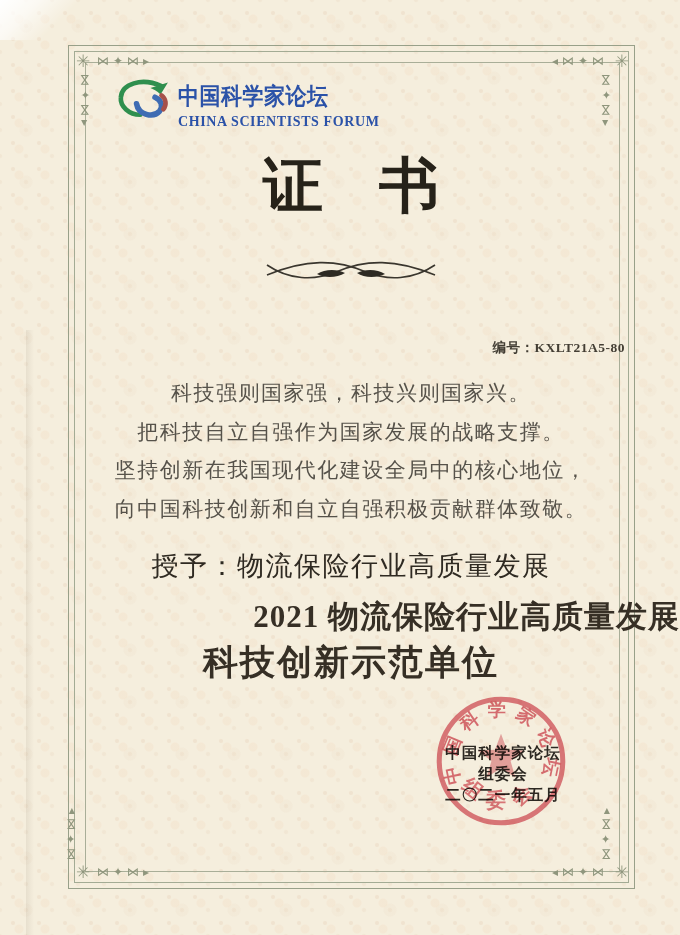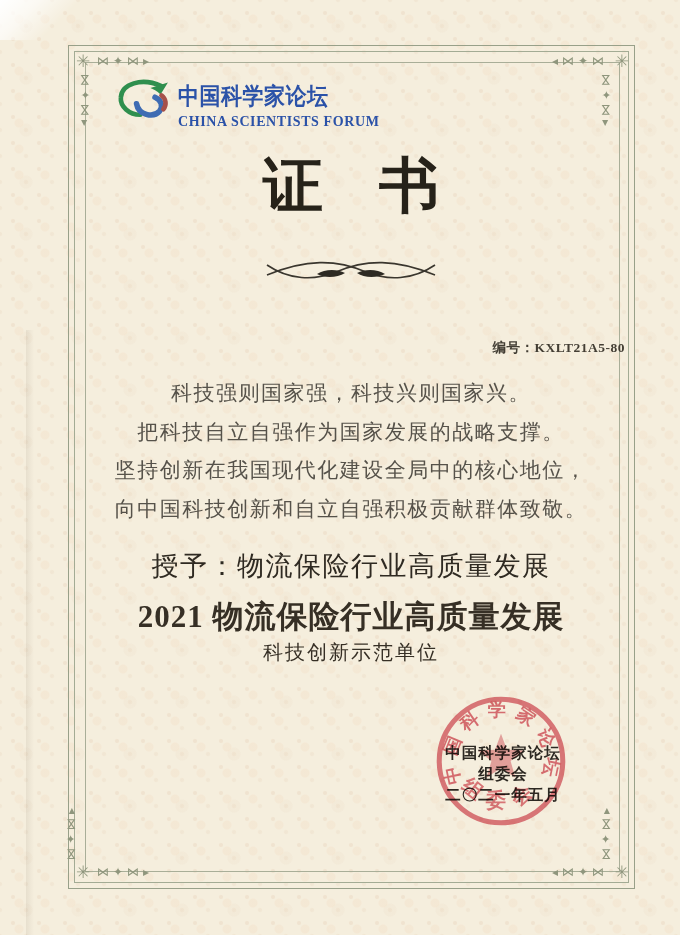--- a/index.html
+++ b/index.html
@@ -62,22 +62,22 @@
   
   .content{position:absolute;left:22px;right:0;top:0;height:100%;text-align:center;}
   .title-zh{position:absolute;left:0;right:0;top:146px;font-size:60px;font-weight:900;color:#262219;}
   .title-zh span{letter-spacing:56px;margin-right:-56px;margin-top:16px;}
   .title-en{position:absolute;left:0;right:0;top:222px;font-size:25px;letter-spacing:7px;color:#2d2c27;font-family:"Liberation Sans",sans-serif;font-weight:400;}
   .flourish{position:absolute;left:0;right:0;top:252px;}
   .serial{position:absolute;right:55px;top:329px;font-size:13.5px;font-weight:bold;color:#433e34;letter-spacing:0.5px;margin-top:10px;}
   .quote{position:absolute;left:0;right:0;top:374px;font-size:21px;color:#56524a;letter-spacing:1.5px;}
   .quote div{height:38.5px;line-height:38.5px;}
   .recipient{position:absolute;left:0;right:0;top:548px;font-size:27px;color:#2f2a22;letter-spacing:1.5px;}
-  .award1{position:absolute;left:0;right:0;top:596px;font-size:31px;font-weight:bold;color:#362f25;letter-spacing:1px;}
-  .award2{position:absolute;left:0;right:0;top:639px;font-size:20px;font-weight:normal;color:#362f25;letter-spacing:2px;}
+  .award1{position:absolute;left:0;right:0;top:596px;font-size:31px;font-weight:bold;color:#362f25;letter-spacing:1px;text-align:right;}
+  .award2{position:absolute;left:0;right:0;top:639px;font-size:35px;font-weight:bold;color:#362f25;letter-spacing:2px;}
   
   .issuer{position:absolute;left:418px;width:170px;top:742px;text-align:center;font-size:15.5px;line-height:21px;color:#2c2822;font-weight:600;letter-spacing:1px;}
   .seal{position:absolute;left:420px;top:680px;width:162px;height:162px;mix-blend-mode:multiply;opacity:0.88;}
 </style>
 </head>
 <body>
 
 <div class="paper">
 
   <div class="scan-corner"></div>

